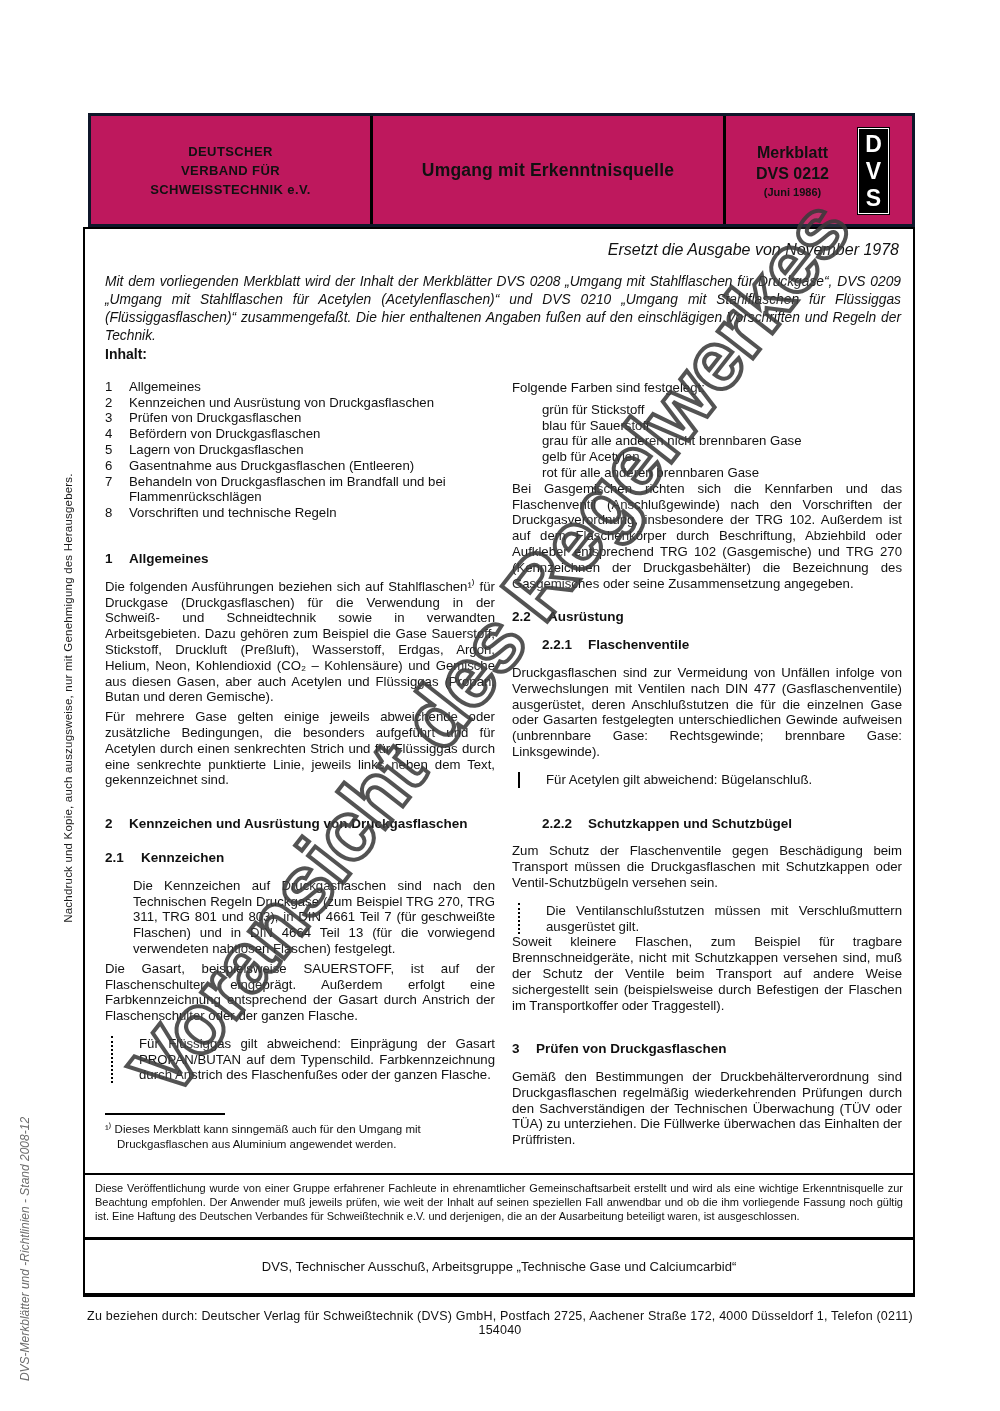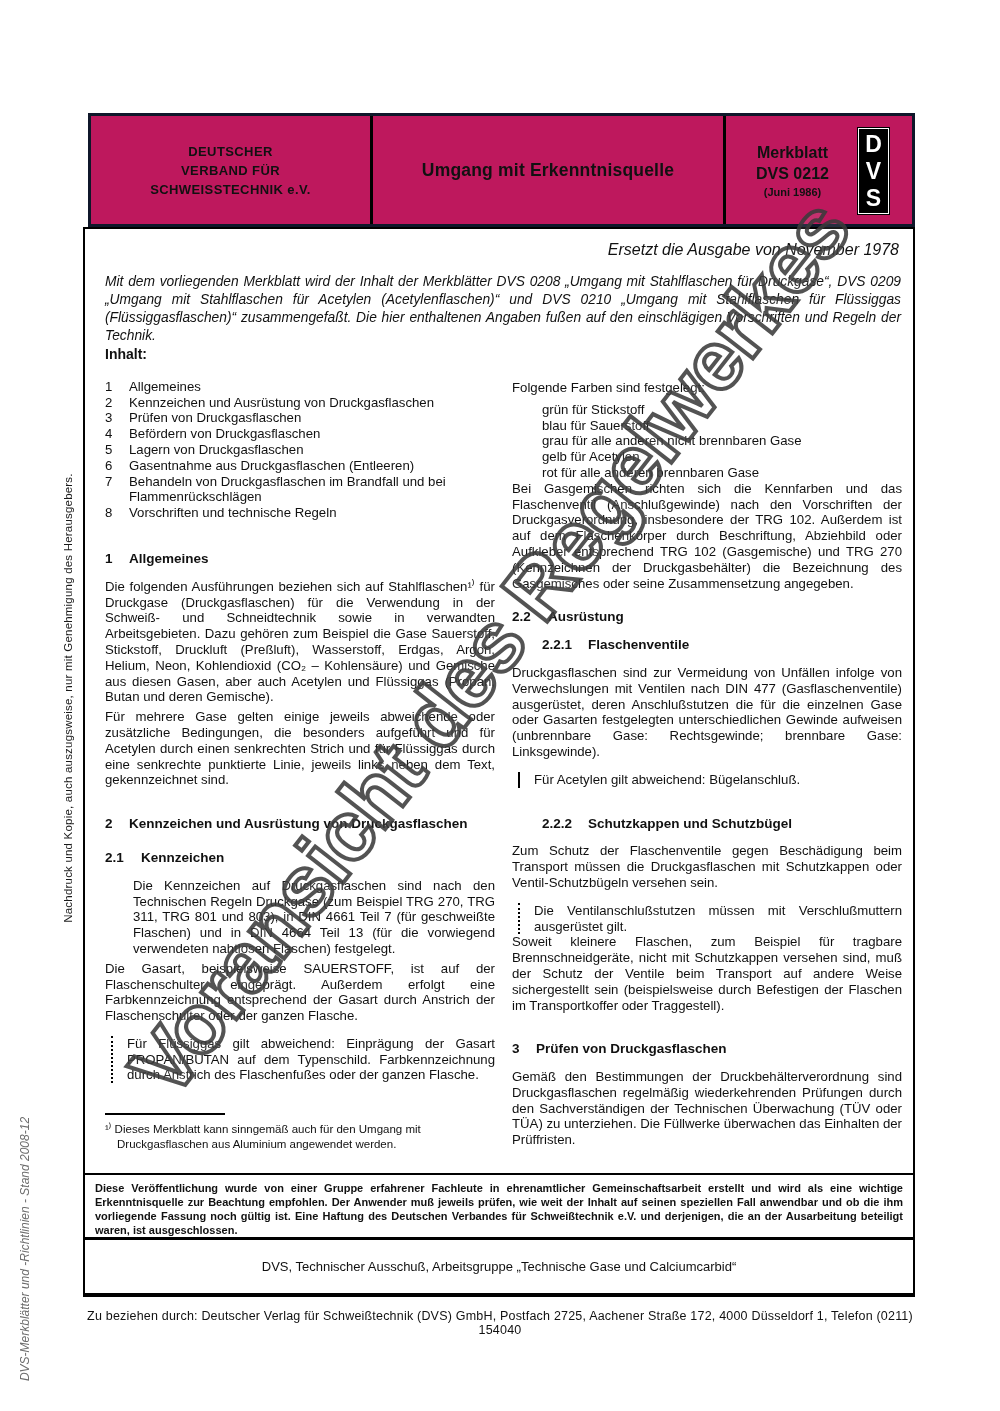--- a/index.html
+++ b/index.html
@@ -89,34 +89,34 @@
   .heading .num{flex:none;}
   .h-l1 .num{width:24px;}
   .h-l2 .num{width:36px;}
   .h-l3 .num{width:46px;margin-left:30px;}
   .mt-toc{margin-top:30px;}
   .mt-sec{margin-top:28px;}
   .mt-sub{margin-top:18px;}
   .mt-par{margin-top:10px;}
 
   .indent{margin-left:28px !important;}
-  .note{margin:12px 0 0 6px;padding-left:14px;}
+  .note{margin:12px 0 0 6px;padding-left:26px;}
   .note.dotted{border-left:2px dotted #000;}
   .note.solid{border-left:2px solid #000;}
   .note p{margin:0;}
 
   .footnote{margin-top:30px;font-size:11.5px;line-height:14.5px;}
   .fn-rule{width:120px;border-top:2px solid #000;margin-bottom:7px;}
   .footnote p{margin:0;padding-left:12px;text-indent:-12px;text-align:left;}
 
   .disclaimer{
     position:absolute;left:0;right:0;bottom:44px;height:76px;
     border-top:2px solid #000;box-sizing:border-box;
     padding:6px 10px 0 10px;
-    font-size:11px;line-height:14px;text-align:justify;font-weight:bold;
+    font-size:11px;line-height:14px;text-align:justify;
   }
   .committee{
     position:absolute;left:0;right:0;bottom:0;height:56px;
     border-top:3px solid #000;box-sizing:border-box;
     display:flex;align-items:center;justify-content:center;
     font-size:13px;
   }
   .order-line{
     position:absolute;left:80px;width:840px;top:1309px;
     font-size:12.5px;text-align:center;letter-spacing:.2px;

